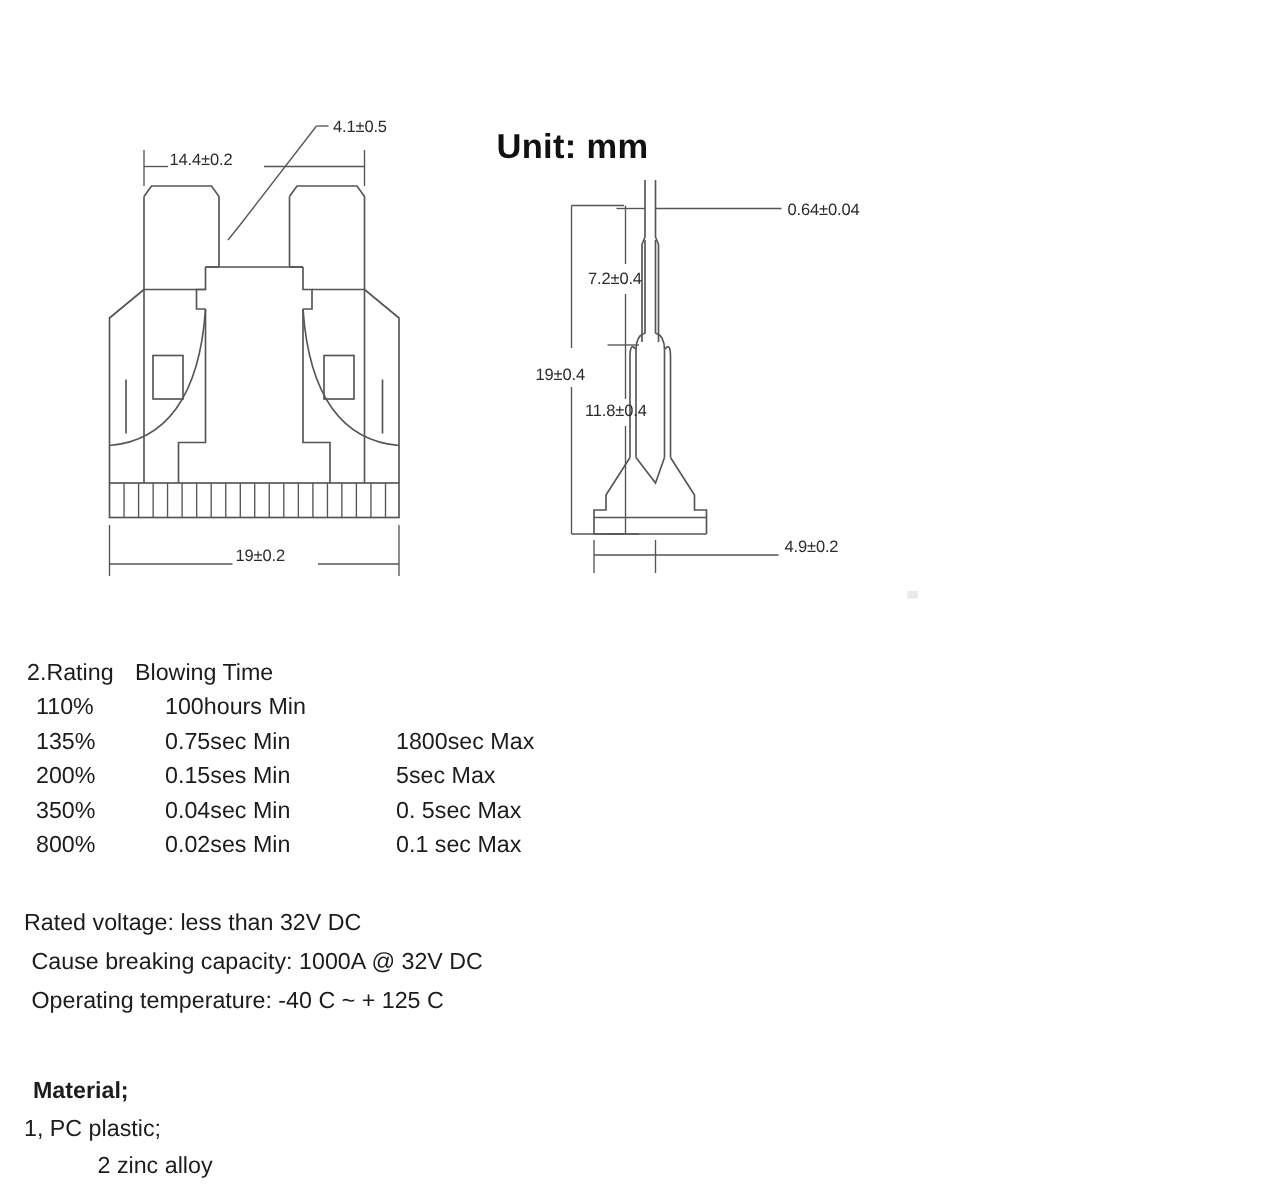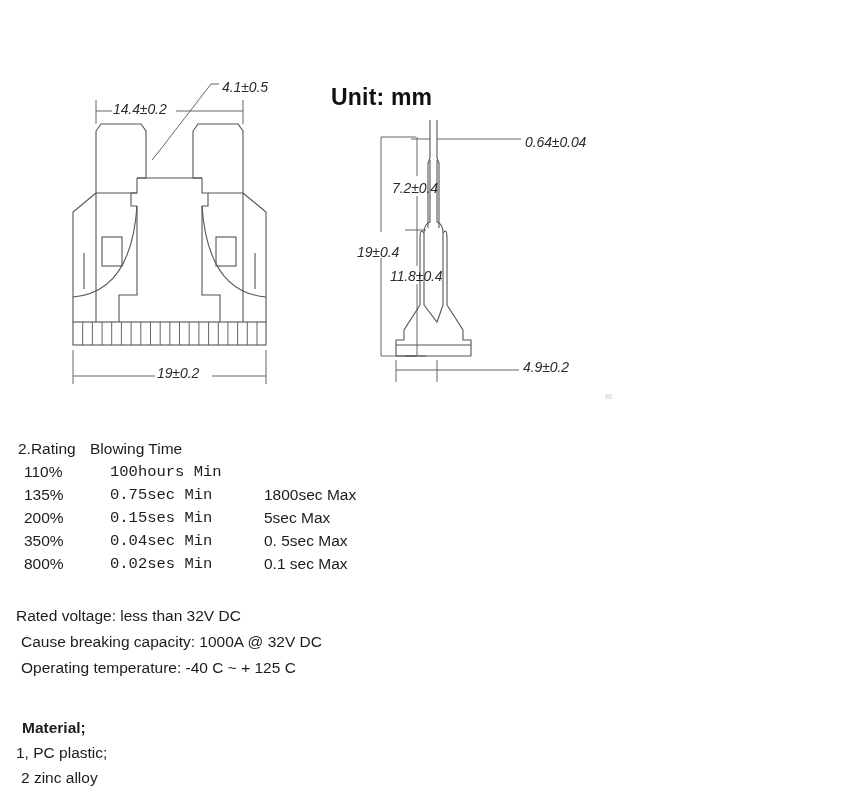--- a/index.html
+++ b/index.html
@@ -39,25 +39,24 @@
     font-size: 23px;
     font-weight: bold;
     letter-spacing: 0.2px;
     color: #111111;
     white-space: nowrap;
   }
 
   
   .dim {
     position: absolute;
-    font-size: 14px;
+    font-size: 11px;
     color: #2b2b2b;
     white-space: nowrap;
     letter-spacing: -0.1px;
-    font-style: italic;
   }
   .dim-144   { left: 113px; top: 101px; }
   .dim-41    { left: 222px; top: 79px;  }
   .dim-19w   { left: 157px; top: 365px; }
   .dim-064   { left: 525px; top: 134px; }
   .dim-72    { left: 392px; top: 180px; }
   .dim-19h   { left: 357px; top: 244px; }
   .dim-118   { left: 390px; top: 268px; }
   .dim-49    { left: 523px; top: 359px; }
 
@@ -78,21 +77,21 @@
     color: #1c1c1c;
   }
   .rating-table td {
     padding: 0 0 5px 0;
     white-space: nowrap;
     vertical-align: top;
   }
   .rating-table .c-head-a { padding-right: 14px; margin-left: 16px; }
   .rating-table .c-head-b { padding-right: 10px; }
   .rating-table .c-pct    { width: 66px; padding-left: 6px; }
-  .rating-table .c-min    { width: 150px; padding-left: 20px; font-family: Liberation Mono, monospace; }
+  .rating-table .c-min    { width: 150px; padding-left: 20px; }
   .rating-table .c-max    { padding-left: 4px; }
 
   .spec-list {
     position: absolute;
     left: 16px;
     top: 203px;
     font-size: 15.5px;
     color: #1c1c1c;
     line-height: 26px;
   }
@@ -106,21 +105,21 @@
     font-size: 15.5px;
     color: #1c1c1c;
     line-height: 25px;
   }
   .material-title {
     font-weight: bold;
     padding-left: 6px;
     white-space: nowrap;
   }
   .material-block .mat-item { white-space: nowrap; }
-  .material-block .mat-item.indent { padding-left: 5px; }
+  .material-block .mat-item.indent { padding-left: 5px; margin-left: 44px; }
 
   .artifact {
     position: absolute;
     left: 605px;
     top: 394px;
     width: 7px;
     height: 5px;
     background: #e9e9e9;
   }
 </style>

